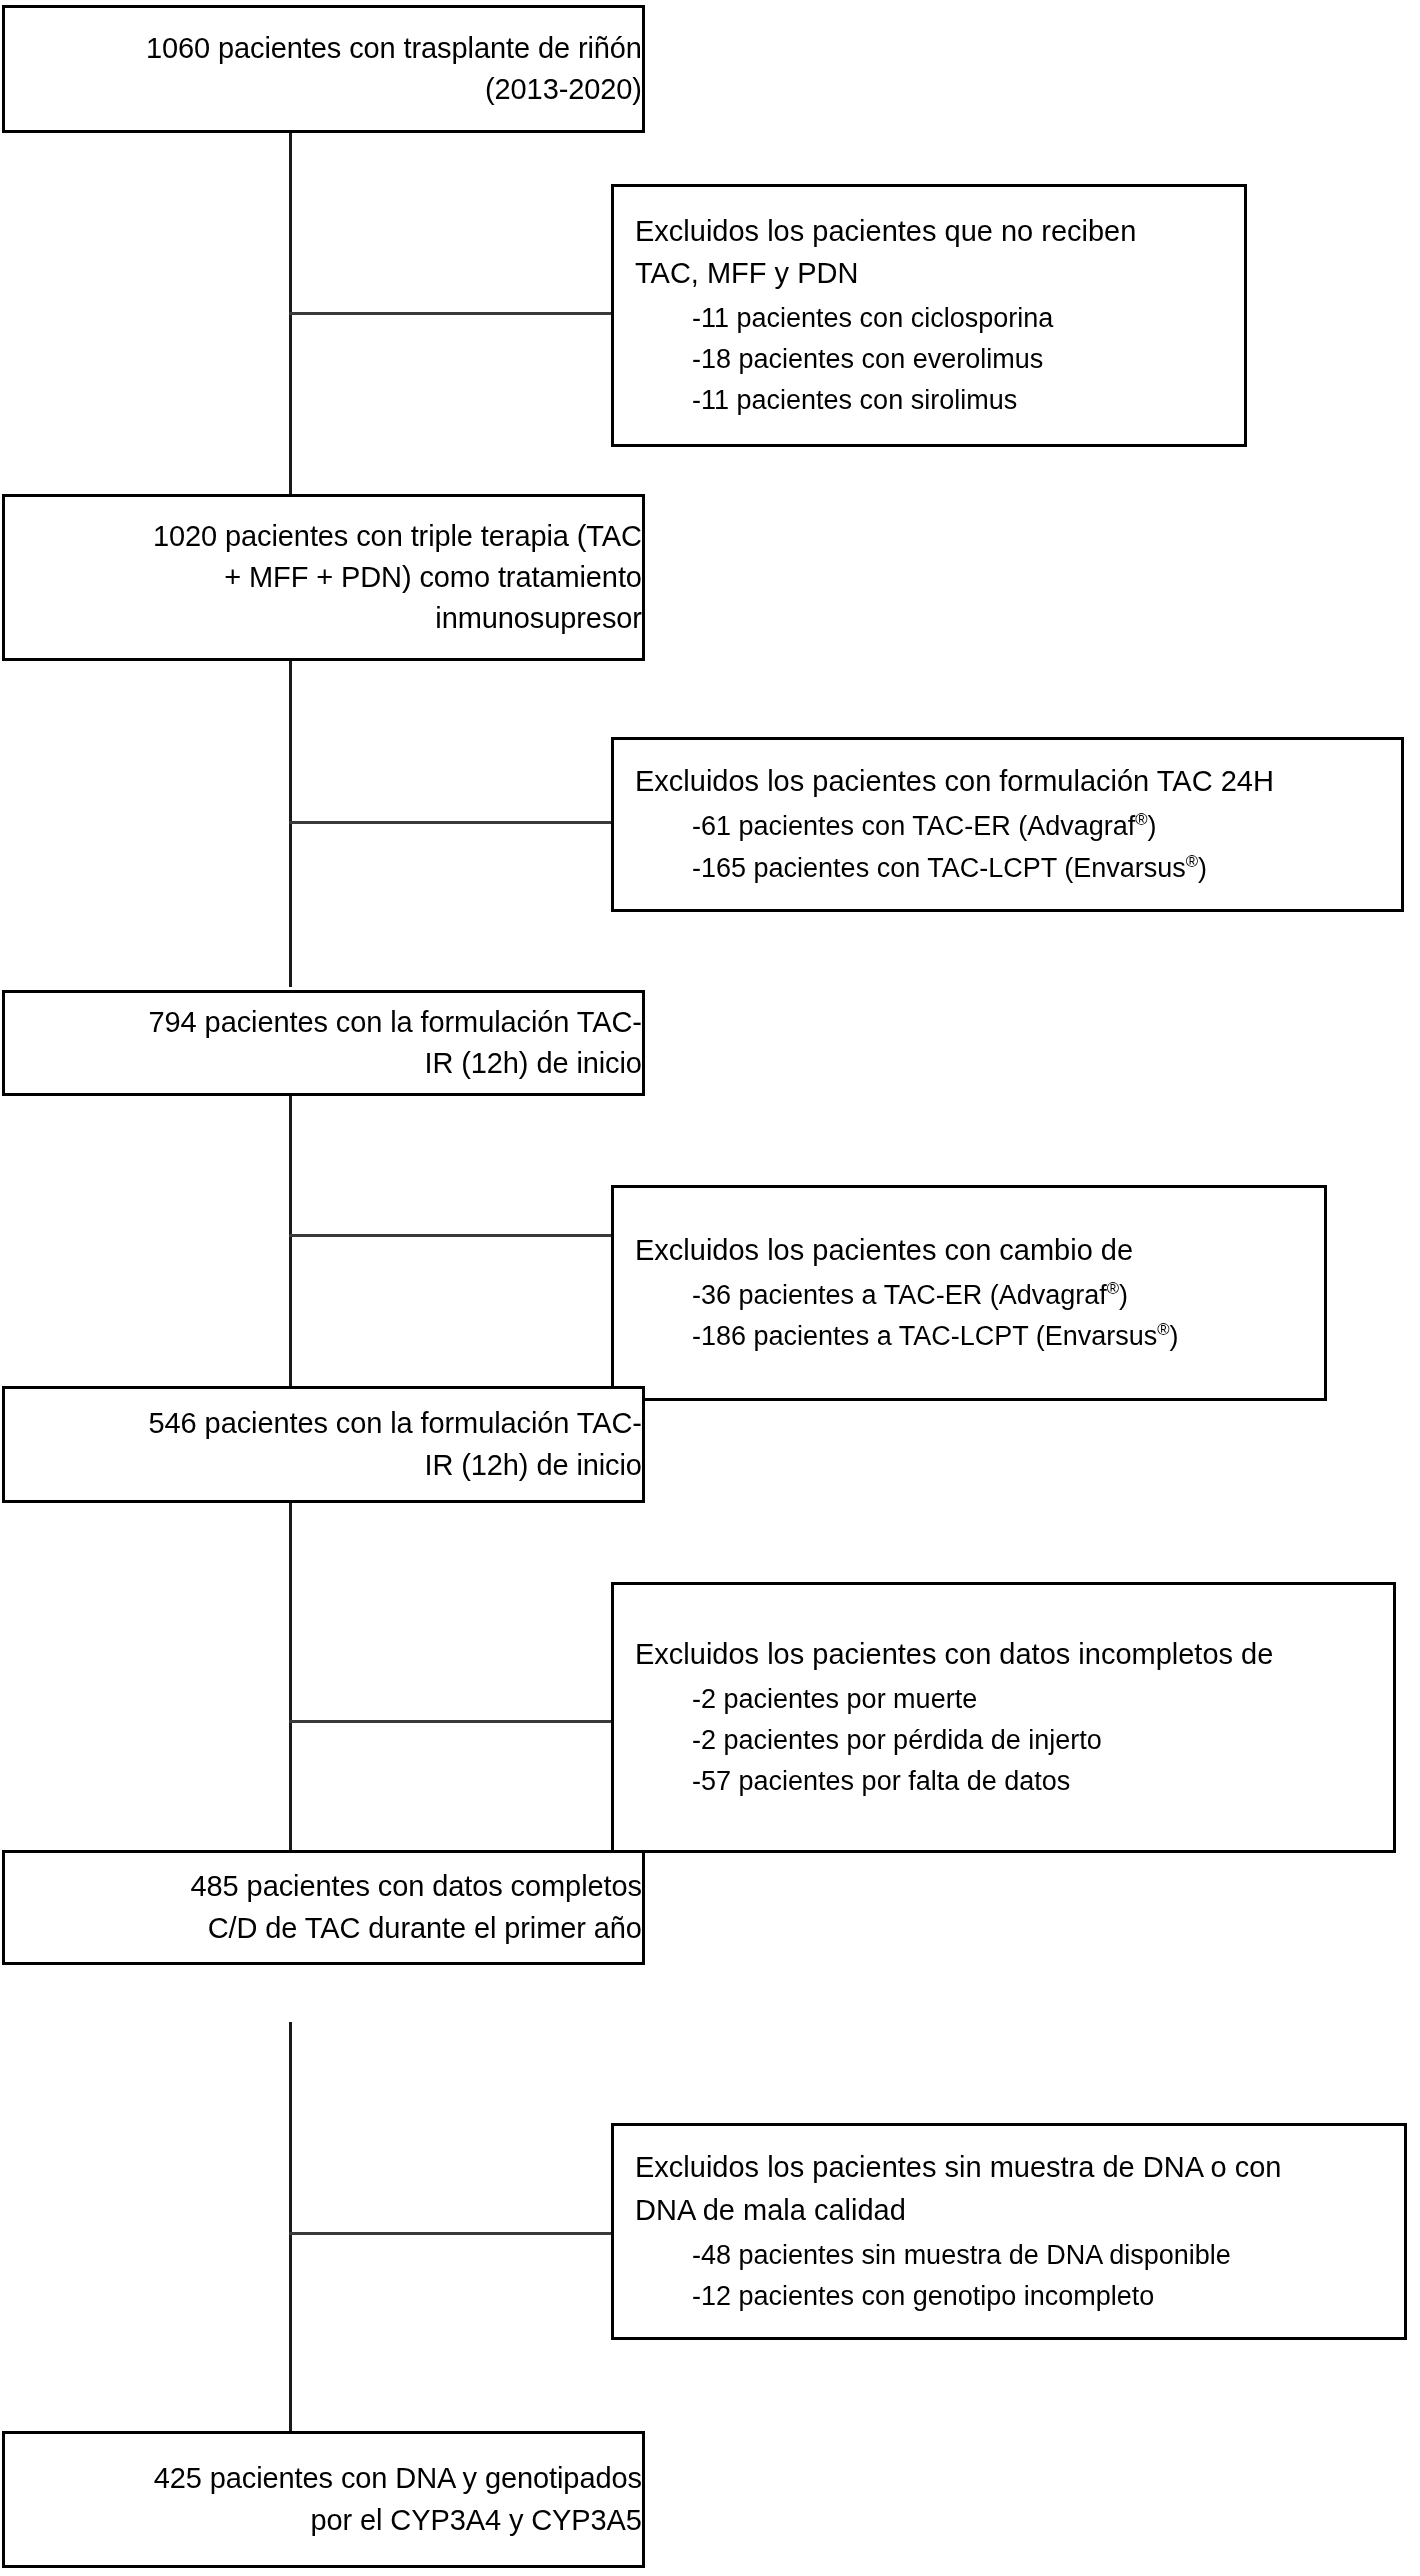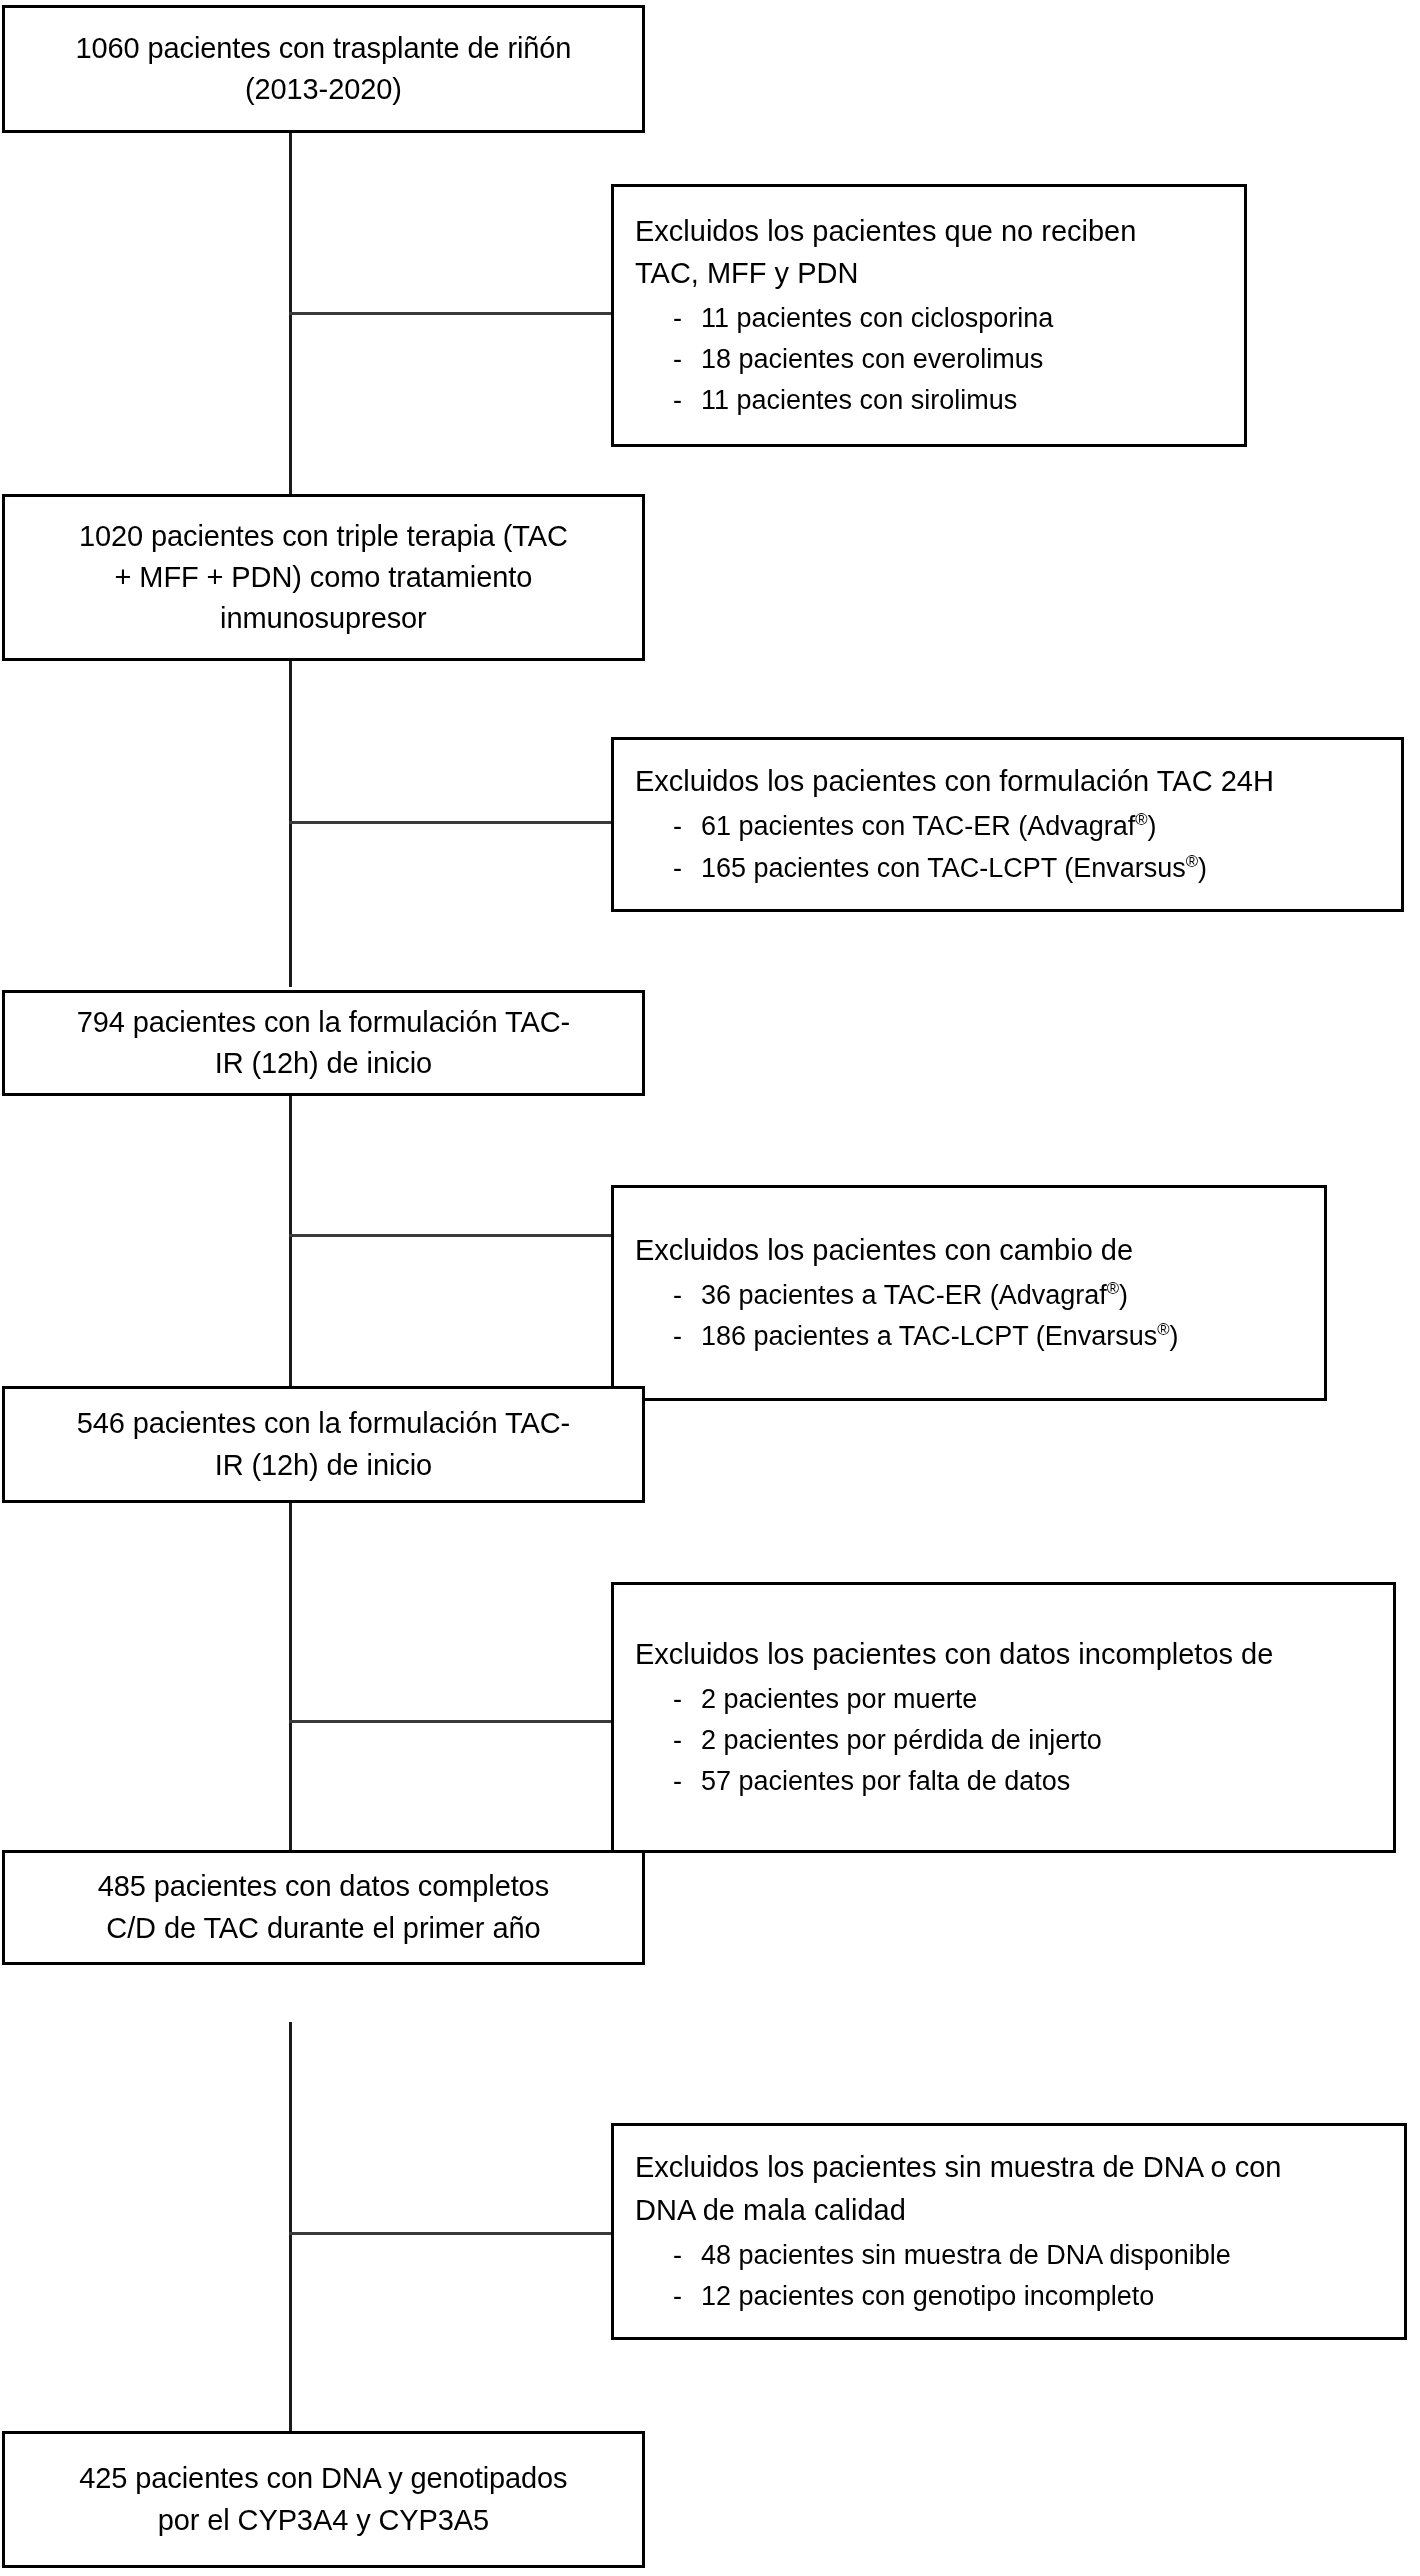--- a/index.html
+++ b/index.html
@@ -36,30 +36,30 @@
     display: flex;
     flex-direction: column;
     justify-content: center;
   }
   .node.main {
     align-items: center;
     text-align: center;
   }
   .node.excl {
     align-items: flex-start;
-    text-align: left;
+    text-align: right;
   }
 
   .node-line {
     font-size: 29px;
     line-height: 1.42;
     letter-spacing: -0.1px;
     white-space: nowrap;
   }
-  .node.main .node-line { width: 100%; text-align: center; }
+  .node.main .node-line { width: 100%; text-align: right; }
 
   .excl-head {
     padding: 0 0 0 21px;
     font-size: 29px;
     line-height: 1.46;
     white-space: nowrap;
   }
   .excl-list {
     list-style: none;
     padding: 0 0 0 59px;

